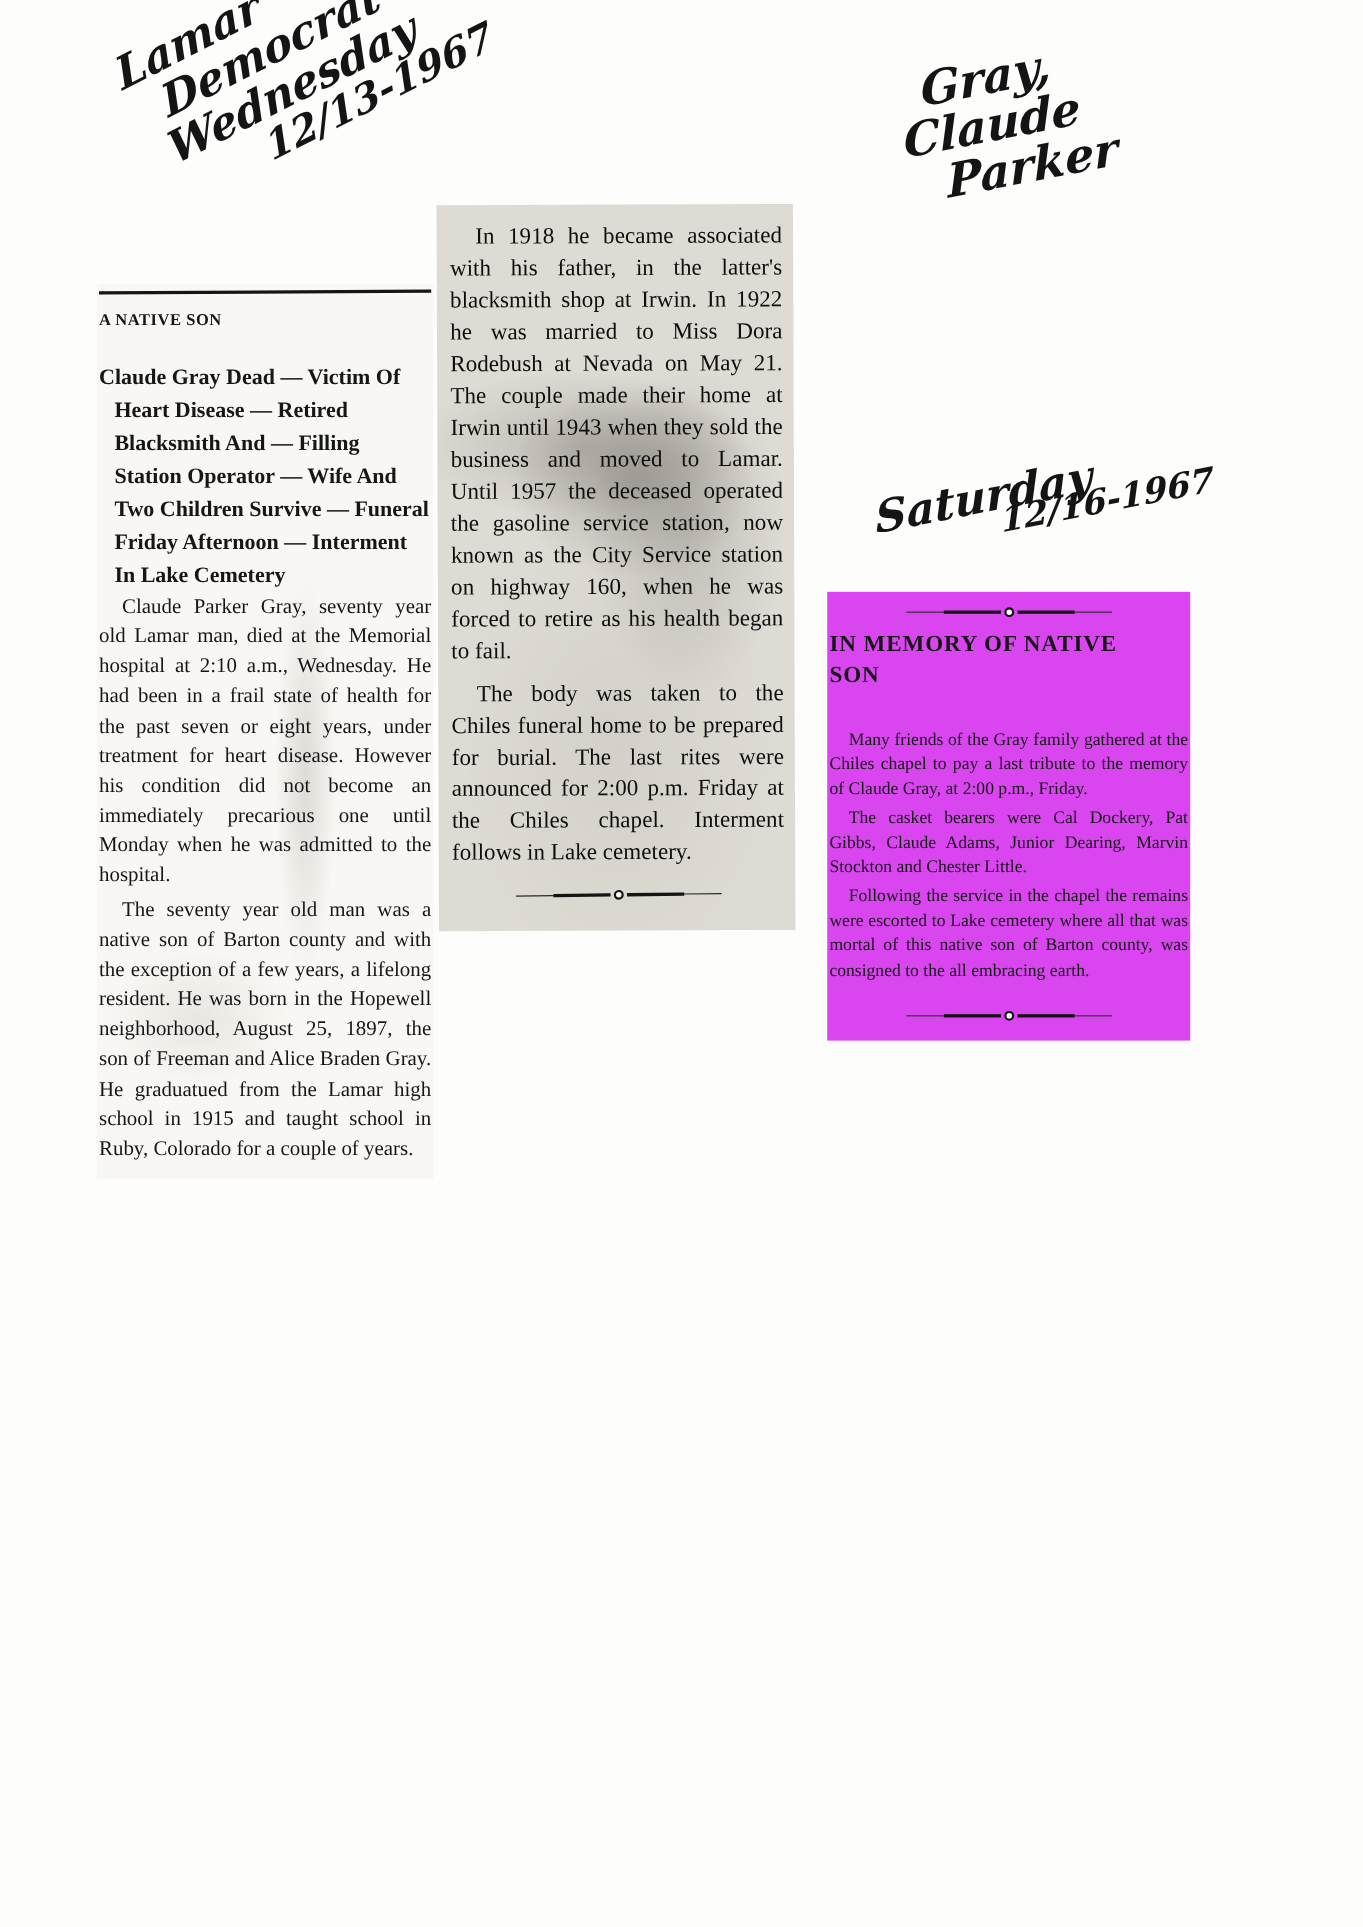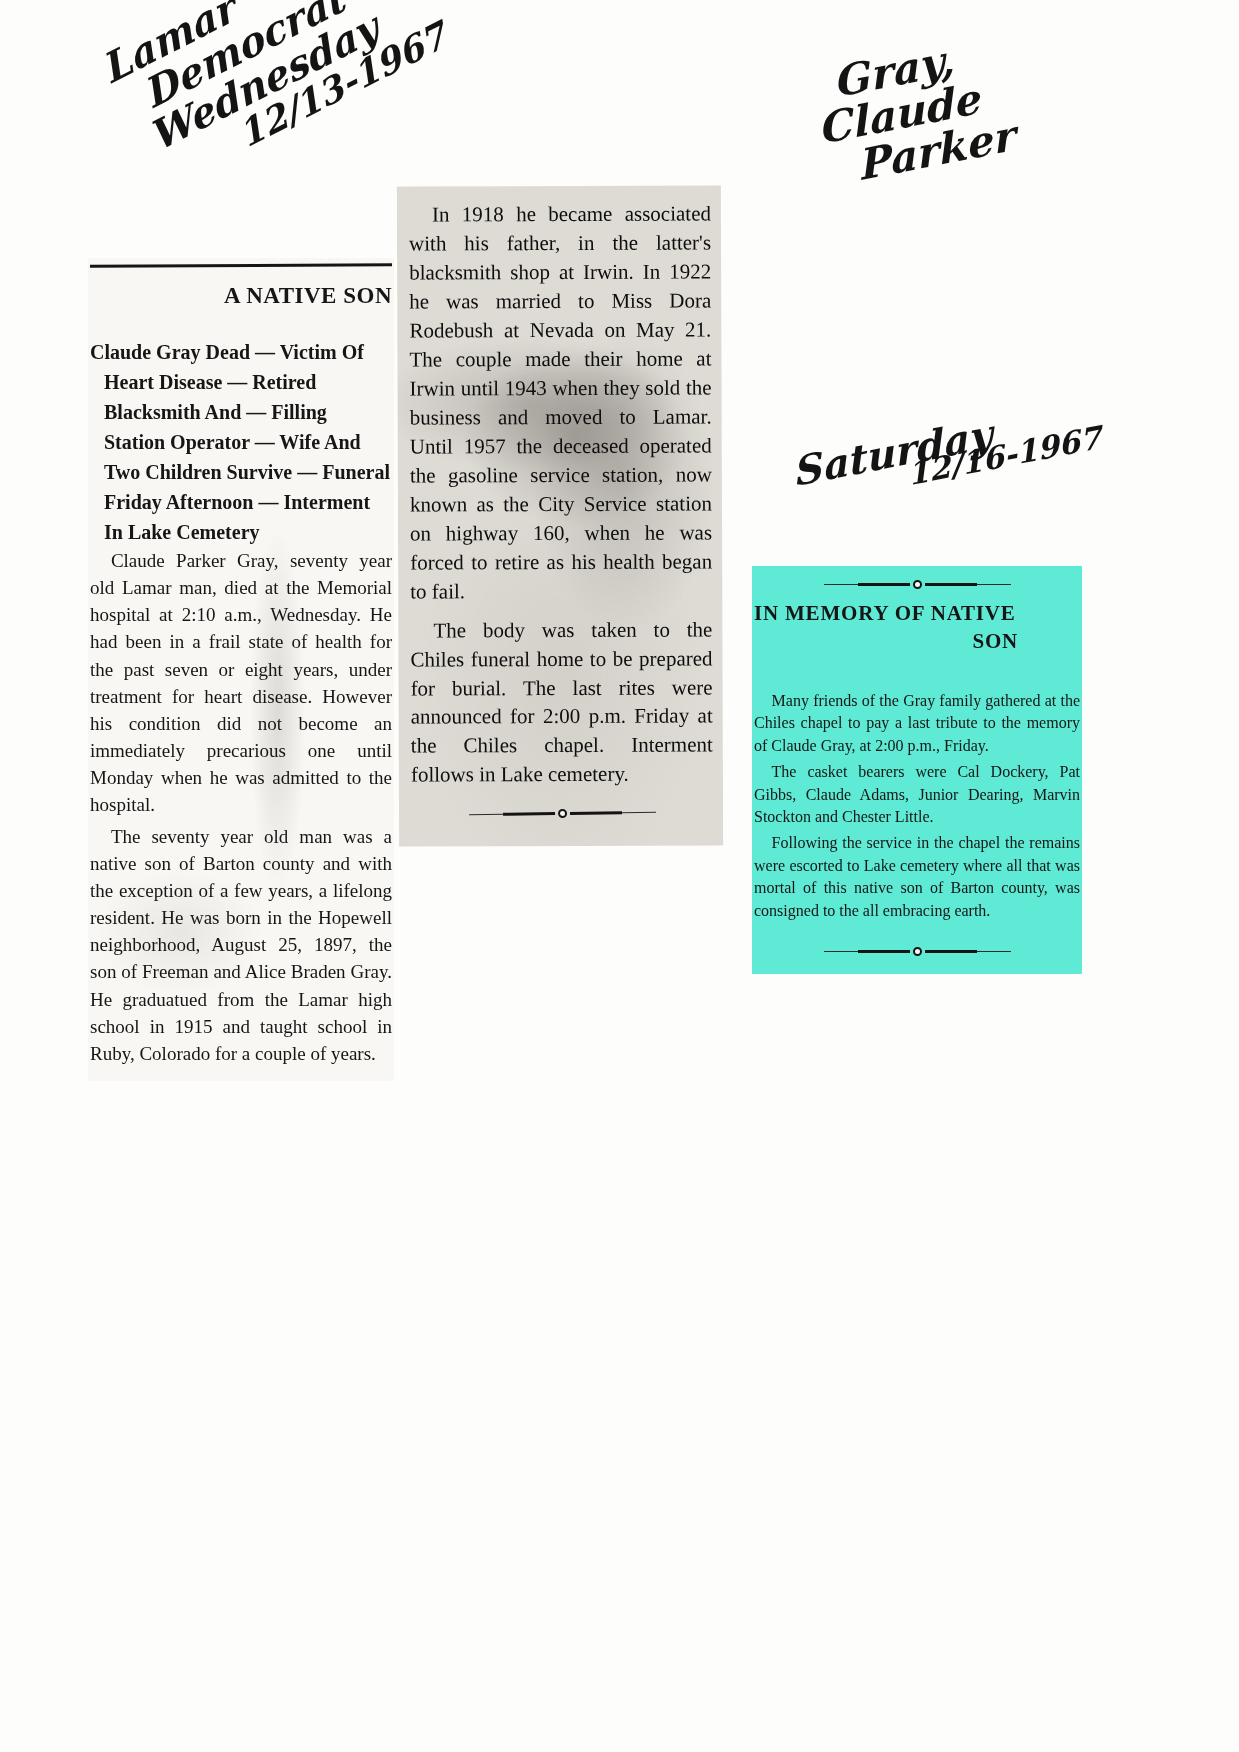--- a/index.html
+++ b/index.html
@@ -47,21 +47,21 @@
     left: 88px; top: 258px; width: 306px;
     padding: 6px 2px 10px 2px;
     background:
       radial-gradient(ellipse 40px 260px at 62% 55%, rgba(75,70,64,0.16), transparent 70%),
       radial-gradient(ellipse 120px 90px at 30% 82%, rgba(90,84,76,0.10), transparent 70%),
       #f8f7f3;
   }
   .top-rule { border-top: 3px solid #151515; width: 100%; margin-bottom: 16px; transform: rotate(-0.3deg); }
 
   .headline-1 {
-    font-weight: bold; font-size: 23px; text-align: right;
+    font-weight: bold; font-size: 15px; text-align: left;
     letter-spacing: 0.5px; margin-bottom: 28px;
   }
   .subheadline {
     font-weight: bold; font-size: 20px; line-height: 1.5;
     padding-left: 14px; text-indent: -14px;
     text-align: left;
   }
   .body-par {
     font-size: 19px; line-height: 1.43; text-align: justify;
     text-indent: 1.1em; margin-bottom: 4px;
@@ -76,29 +76,29 @@
       radial-gradient(ellipse 120px 200px at 70% 45%, rgba(60,55,50,0.18), transparent 75%),
       radial-gradient(ellipse 200px 90px at 40% 33%, rgba(60,55,48,0.20), transparent 75%),
       radial-gradient(ellipse 180px 260px at 50% 75%, rgba(120,112,102,0.10), transparent 80%),
       #dedbd4;
   }
   .clipping-continuation .body-par {
     font-size: 21px; line-height: 1.38; color: #0e0e0e; margin-bottom: 10px;
   }
 
   .clipping-memorial {
-    left: 752px; top: 566px; width: 330px;
+    left: 752px; top: 538px; width: 330px;
     padding: 4px 2px 8px 2px;
-    background: #5eead4;
+    background: #d946ef;
   }
   .headline-2 {
     font-weight: bold; font-size: 21px; letter-spacing: 0.8px;
     line-height: 1.35; margin: 10px 0 34px 0;
   }
-  .headline-2 .hl2-line2 { display: block; text-align: right; padding-right: 62px; }
+  .headline-2 .hl2-line2 { display: block; text-align: left; padding-right: 62px; }
   .clipping-memorial .body-par { font-size: 16px; line-height: 1.42; margin-bottom: 3px; }
 
   
   .divider {
     display: flex; align-items: center; justify-content: center;
     margin: 10px auto;
   }
   .divider .thin  { height: 1px; background: #2a2a2a; width: 34px; }
   .divider .thick { height: 3px; background: #141414; width: 52px; }
   .divider .ring  {

